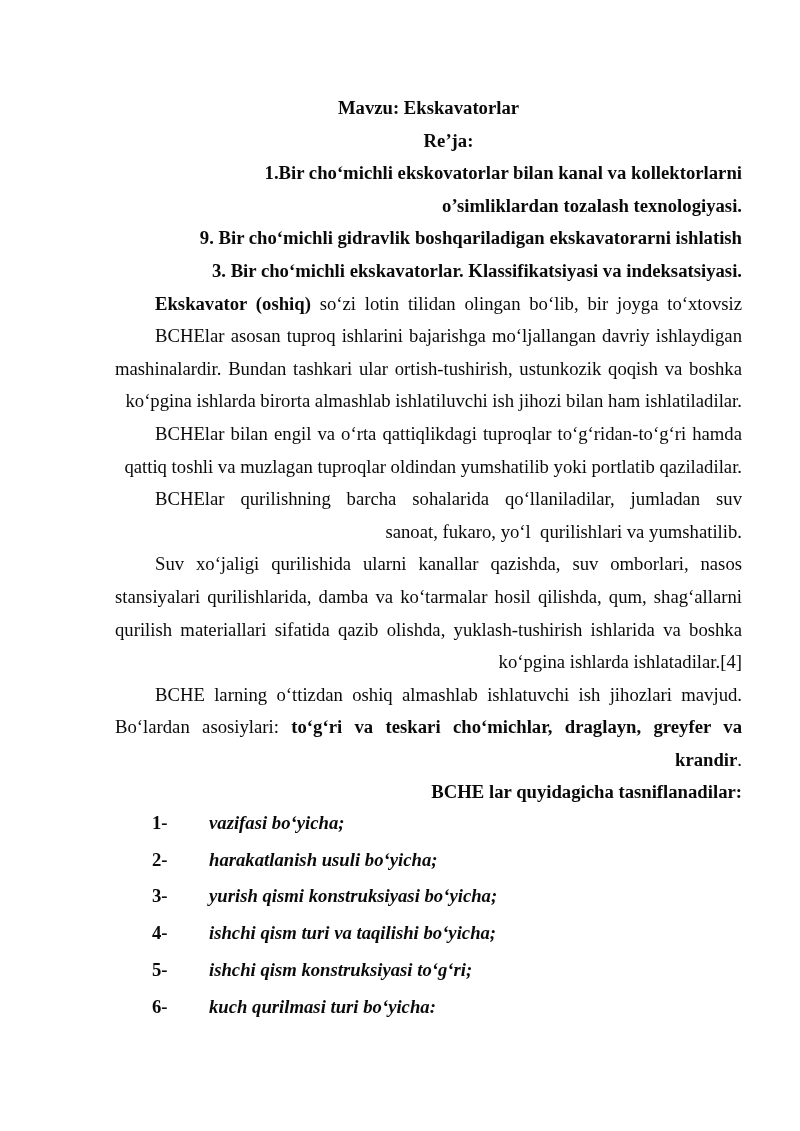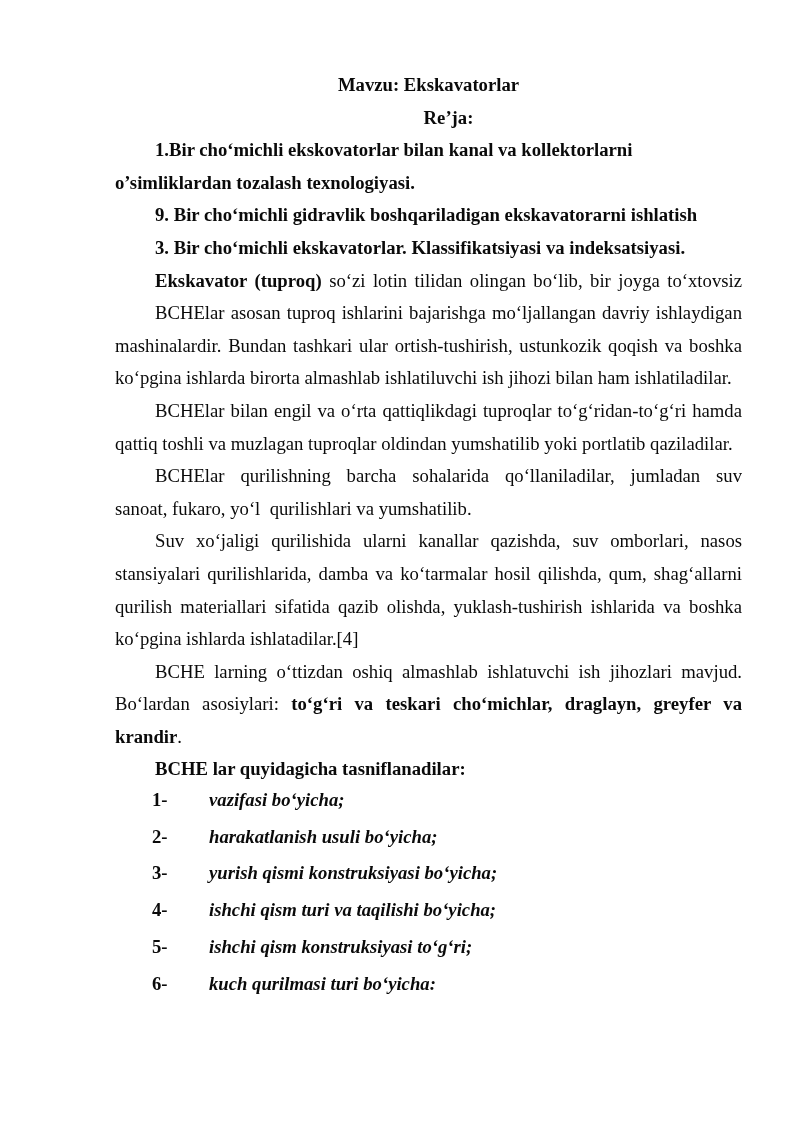--- a/index.html
+++ b/index.html
@@ -14,29 +14,29 @@
   body{
     font-family:"Liberation Serif","DejaVu Serif",serif;
   }
   .page{
     position:relative;
     width:800px;
     height:1131px;
     background:var(--paper);
     color:var(--ink);
     overflow:hidden;
-    padding:69px 58px 0 115px;
+    padding:92px 58px 0 115px;
   }
   .doc{width:100%;}
   .line{
     font-size:var(--fs);
     line-height:var(--lh);
     height:var(--lh);
     overflow:hidden;
-    text-align:left;
+    text-align:right;
     white-space:pre-wrap;
   }
   .line.c{text-align:center;}
   .line.ind{text-indent:40px;}
   
   .line.j{text-align:justify;}
   .line.j::after{content:""; display:inline-block; width:100%; height:0;}
   .b{font-weight:bold;}
   .i{font-style:italic;}
   .list{margin-top:-4px;}
@@ -55,21 +55,21 @@
 <body>
 
 <div class="page">
   <div class="doc" id="doc-lines">
       <div class="line c b"><span class="b">Mavzu: Ekskavatorlar</span></div>
       <div class="line c b ind"><span class="b">Re’ja:</span></div>
       <div class="line ind"><span class="b">1.Bir choʻmichli ekskovatorlar bilan kanal va kollektorlarni</span></div>
       <div class="line"><span class="b">o’simliklardan tozalash texnologiyasi.</span></div>
       <div class="line ind"><span class="b">9. Bir choʻmichli gidravlik boshqariladigan ekskavatorarni ishlatish</span></div>
       <div class="line ind"><span class="b">3. Bir choʻmichli ekskavatorlar. Klassifikatsiyasi va indeksatsiyasi.</span></div>
-      <div class="line ind j"><span class="b">Ekskavator (tuproq)</span><span> soʻzi lotin tilidan olingan boʻlib, bir joyga toʻxtovsiz</span></div>
+      <div class="line ind j"><span class="b">Ekskavator (oshiq)</span><span> soʻzi lotin tilidan olingan boʻlib, bir joyga toʻxtovsiz</span></div>
       <div class="line ind j"><span>BCHElar asosan tuproq ishlarini bajarishga moʻljallangan davriy ishlaydigan</span></div>
       <div class="line j"><span>mashinalardir. Bundan tashkari ular ortish-tushirish, ustunkozik qoqish va boshka</span></div>
       <div class="line"><span>koʻpgina ishlarda birorta almashlab ishlatiluvchi ish jihozi bilan ham ishlatiladilar.</span></div>
       <div class="line ind j"><span>BCHElar bilan engil va oʻrta qattiqlikdagi tuproqlar toʻgʻridan-toʻgʻri hamda</span></div>
       <div class="line"><span>qattiq toshli va muzlagan tuproqlar oldindan yumshatilib yoki portlatib qaziladilar.</span></div>
       <div class="line ind j"><span>BCHElar qurilishning barcha sohalarida qoʻllaniladilar, jumladan suv xoʻjaligi,</span></div>
       <div class="line"><span>sanoat, fukaro, yoʻl  qurilishlari va yumshatilib.</span></div>
       <div class="line ind j"><span>Suv xoʻjaligi qurilishida ularni kanallar qazishda, suv omborlari, nasos</span></div>
       <div class="line j"><span>stansiyalari qurilishlarida, damba va koʻtarmalar hosil qilishda, qum, shagʻallarni</span></div>
       <div class="line j"><span>qurilish materiallari sifatida qazib olishda, yuklash-tushirish ishlarida va boshka</span></div>

